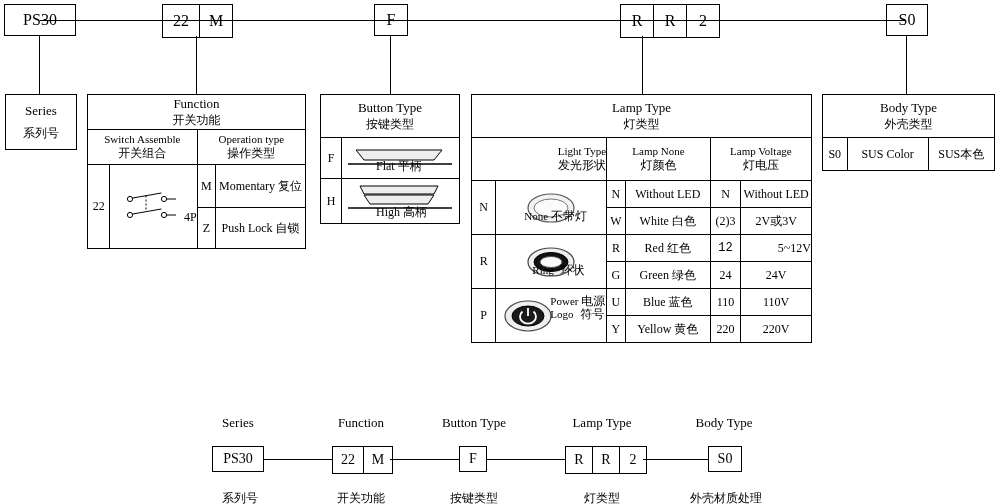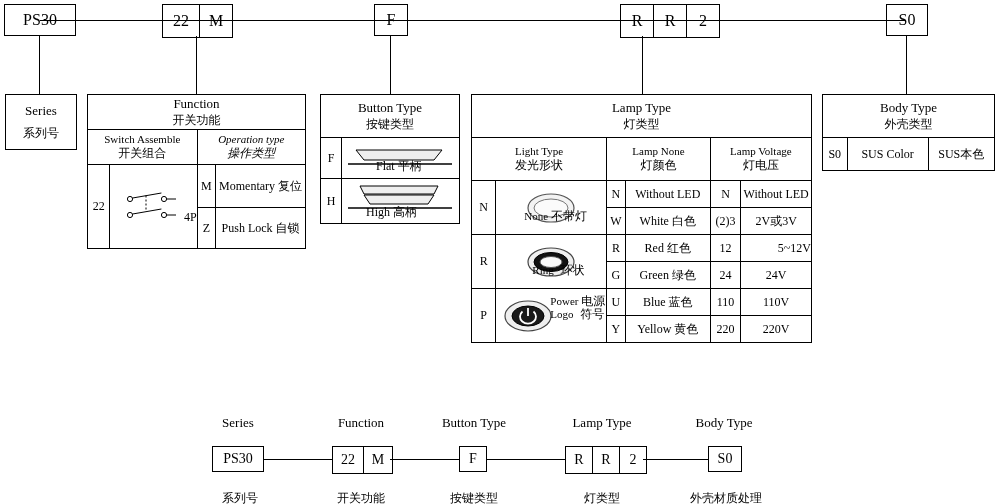--- a/index.html
+++ b/index.html
@@ -94,21 +94,21 @@
         <td colspan="4" style="height:34px;">
           <div class="hdr">Function</div>
           <div class="cn">开关功能</div>
         </td>
       </tr>
       <tr>
         <td colspan="2" style="height:34px;width:110px;">
           <div class="small">Switch  Assemble</div>
           <div class="cn">开关组合</div>
         </td>
-        <td colspan="2" style="height:34px;width:109px;font-style:italic;">
+        <td colspan="2" style="height:34px;width:109px;">
           <div class="small">Operation type</div>
           <div class="cn">操作类型</div>
         </td>
       </tr>
       <tr>
         <td rowspan="2" style="width:22px;">
           <span>22</span>
         </td>
         <td rowspan="2" style="width:88px;height:42px;">
           <div class="flexrow" style="justify-content:center;">
@@ -177,41 +177,41 @@
       <tr>
         <td style="height:44px;">
           <span>H</span>
         </td>
         <td style="height:44px;position:relative;">
           <svg width="116" height="42" viewBox="0 0 116 42">
             <path d="M18 6 L96 6 L92 14 L22 14 Z" fill="#eeeeee" stroke="#000" stroke-width="1"></path>
             <path d="M22 15 L92 15 L86 24 L28 24 Z" fill="#eeeeee" stroke="#000" stroke-width="1"></path>
             <line x1="6" y1="28" x2="110" y2="28" stroke="#000" stroke-width="1.4"></line>
           </svg>
-          <div class="abs" style="left:24px;top:25px;font-size:12px;">
+          <div class="abs" style="left:34px;top:25px;font-size:12px;">
             <span>High</span>
             <span class="cn">高柄</span>
           </div>
         </td>
       </tr>
     </tbody>
       </table>
   </div>
 
   <div class="abs" style="left:471px;top:94px;">
     <table class="tbl" style="width:341px;">
       <tbody>
           <tr>
         <td colspan="6" style="height:42px;">
           <div class="hdr">Lamp   Type</div>
           <div class="cn">灯类型</div>
         </td>
       </tr>
       <tr>
-        <td colspan="2" style="height:42px;width:136px;">
+        <td colspan="2" style="height:42px;width:136px;text-align:right;">
           <div class="small">Light Type</div>
           <div class="cn">发光形状</div>
         </td>
         <td colspan="2" style="height:42px;width:104px;">
           <div class="small">Lamp  None</div>
           <div class="cn">灯颜色</div>
         </td>
         <td colspan="2" style="height:42px;width:101px;">
           <div class="small">Lamp Voltage</div>
           <div class="cn">灯电压</div>
@@ -280,21 +280,21 @@
             <span class="cn" style="margin-left:4px;">环状</span>
           </div>
         </td>
         <td style="height:26px;">
           <span>R</span>
         </td>
         <td class="lft" style="height:26px;">
           <span>Red</span>
           <span class="cn">红色</span>
         </td>
-        <td style="height:26px;">
+        <td style="height:26px;font-family:Liberation Mono, monospace;">
           <span>12</span>
         </td>
         <td style="height:26px;text-align:right;">
           <span>5~12V</span>
         </td>
       </tr>
       <tr>
         <td style="height:26px;">
           <span>G</span>
         </td>

